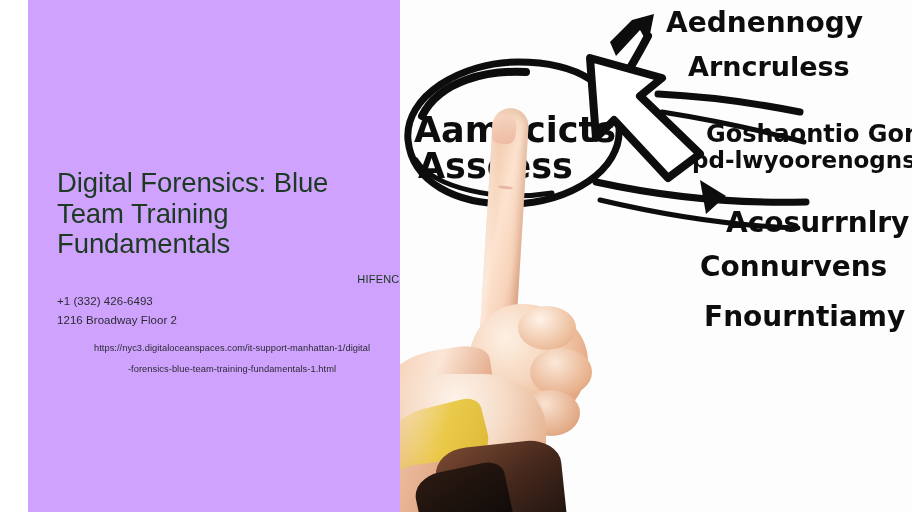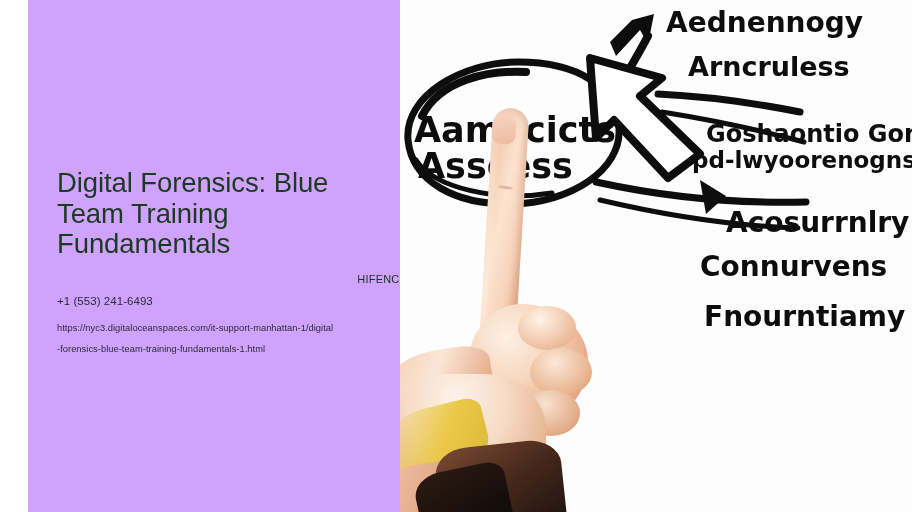--- a/index.html
+++ b/index.html
@@ -52,20 +52,21 @@
     text-align: right;
   }
   .contact-line {
     font-size: 11.5px;
     line-height: 19.5px;
     color: #2a2a33;
     letter-spacing: 0.05px;
   }
   #url-block {
     margin-top: 7px;
+    text-align: center;
   }
   .url-line {
     font-size: 9.3px;
     line-height: 21px;
     color: #2a2a33;
     letter-spacing: 0.05px;
     word-break: break-all;
   }
 
   
@@ -242,22 +243,23 @@
   <div id="left-panel">
 
     <div id="text-block">
 
       <h1 id="page-title">Digital Forensics: Blue
 Team Training
 Fundamentals</h1>
 
       <div id="company-name">HIFENCE</div>
 
-      <div class="contact-line">+1 (553) 241-6493</div>
-
+      <div class="contact-line">+1 (332) 426-6493</div>
+
+      <div class="contact-line">1216 Broadway Floor 2</div>
 
 
 
       <div id="url-block">
         <div class="url-line">https://nyc3.digitaloceanspaces.com/it-support-manhattan-1/digital</div>
         <div class="url-line">-forensics-blue-team-training-fundamentals-1.html</div>
       </div>
 
     </div>
   </div>

